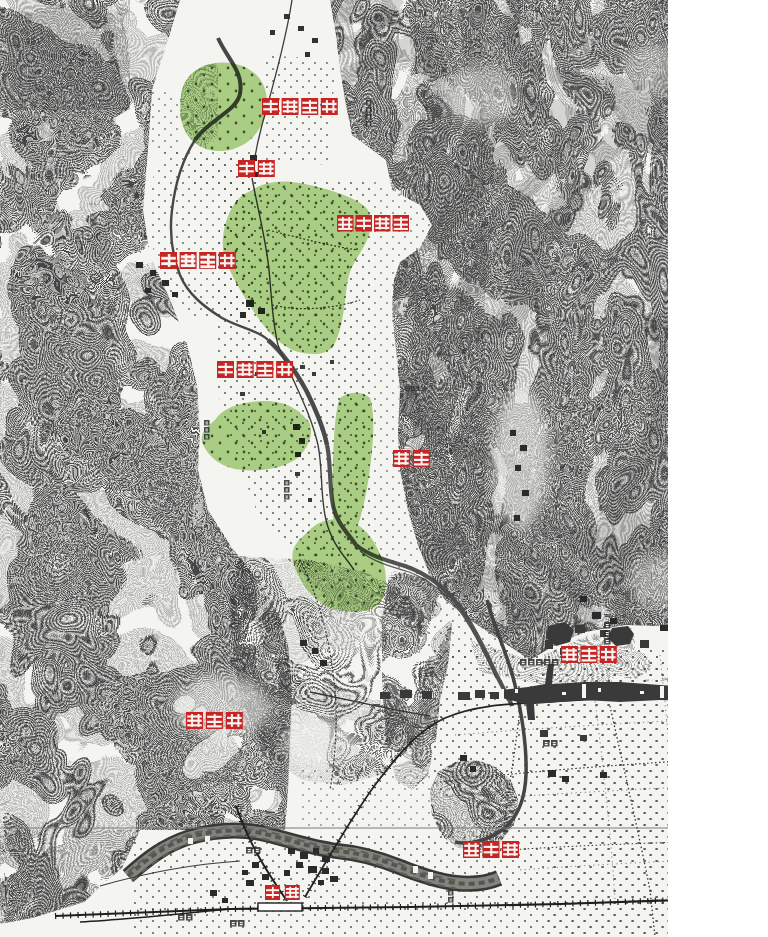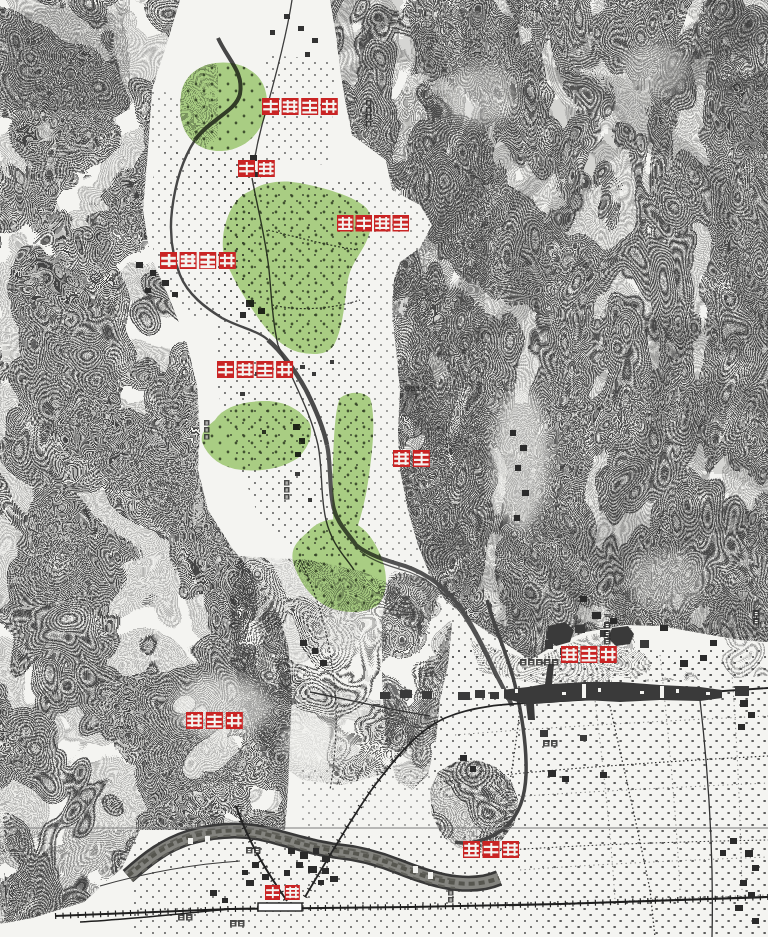--- a/index.html
+++ b/index.html
@@ -1,15 +1,15 @@
 <!DOCTYPE html>
 <html><head><meta charset="utf-8"><style>
 html,body{margin:0;padding:0}
 </style></head><body>
-<div style="position:relative;width:768px;height:937px;overflow:hidden;background:#a16207">
+<div style="position:relative;width:668px;height:937px;overflow:hidden;background:#a16207">
 <svg width="768" height="937" style="position:absolute;left:0;top:0">
 <defs>
 <filter id="texL" x="0" y="0" width="100%" height="100%">
   <feTurbulence type="turbulence" baseFrequency="0.0075" numOctaves="3" seed="41"></feTurbulence>
   <feColorMatrix type="matrix" values="0 0 0 0 0  0 0 0 0 0  0 0 0 0 0  1.8 0 0 0 -0.35"></feColorMatrix>
   <feComponentTransfer result="b">
             <feFuncA type="table" tableValues="0 1 0 1 0 1 0 1 0 1 0 1 0 1 0 1 0 1 0 1 0 1 0 1 0 1 0 1 0 1 0 1 0 1 0 1 0 1 0 1 0 1 0 1 0"></feFuncA>
           </feComponentTransfer>
   <feFlood flood-color="#3f3f3f" result="f"></feFlood>
   <feComposite in="f" in2="b" operator="in"></feComposite>

